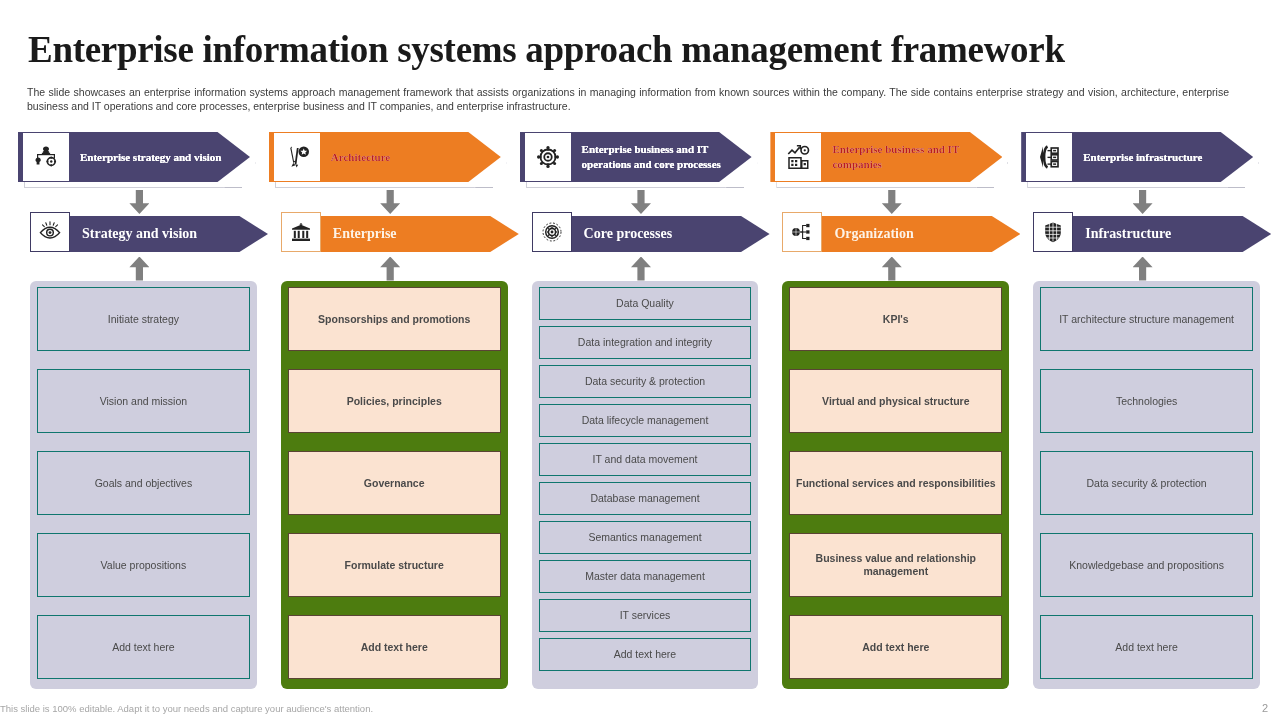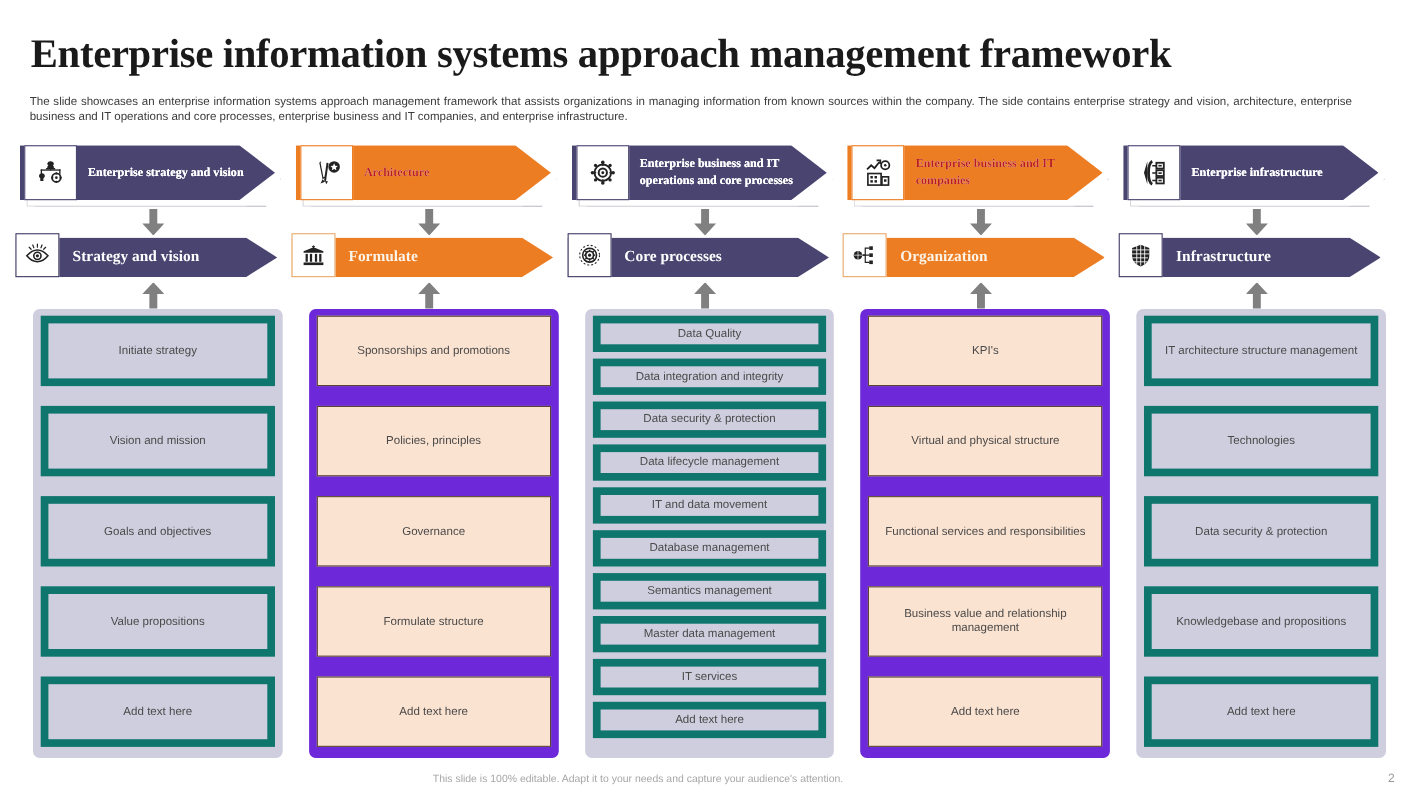--- a/index.html
+++ b/index.html
@@ -89,21 +89,21 @@
   .arrow-glyph {
     width: 20px; height: 24px;
     background: #808080;
     clip-path: polygon(32% 0, 68% 0, 68% 55%, 100% 55%, 50% 100%, 0 55%, 32% 55%);
   }
   .arrow-glyph.up {
     clip-path: polygon(50% 0, 100% 45%, 68% 45%, 68% 100%, 32% 100%, 32% 45%, 0 45%);
   }
 
   
-  .subbanner-wrap { position: relative; height: 40px; margin-left: 0; padding-left: 20px; }
+  .subbanner-wrap { position: relative; height: 40px; margin-left: 16px; padding-left: 20px; }
   .subbanner {
     position: absolute; left: 0; top: 0;
     width: 238px; height: 36px;
     display: flex; align-items: center;
   }
   .subbanner .arrowbody {
     position: absolute; left: 0; top: 0;
     width: 238px; height: 36px;
     clip-path: polygon(0 0, 88% 0, 100% 50%, 88% 100%, 0 100%);
     z-index: 1;
@@ -130,40 +130,40 @@
 
   
   .panel {
     margin: 0 8px 0 16px;
     border-radius: 6px;
     padding: 6px 7px;
     display: flex; flex-direction: column;
     min-height: 408px;
   }
   .panel.purple { background: #cfcede; }
-  .panel.orange { background: #6d28d9; }
+  .panel.orange { background: #4d7c0f; font-weight: bold; }
   .item {
-    border: 7px solid #0f766e;
+    border: 1px solid #0f766e;
     font-size: 10.5px; color: #4a4a4a;
     display: flex; align-items: center; justify-content: center;
     text-align: center; line-height: 13px;
     padding: 2px 4px;
   }
   .panel.orange .item { border: 1px solid #5a4434; }
   .panel.purple .item { background: #cfcede; }
   .panel.orange .item { background: #fbe3d1; }
   .panel.tall5 .item { height: 64px; margin-bottom: 18px; }
   .panel.tall5 .item:last-child { margin-bottom: 0; }
   .panel.dense .item { height: 33px; margin-bottom: 6px; }
   .panel.dense .item:last-child { margin-bottom: 0; }
 
   
   .footer {
     position: absolute; left: 0; top: 703px; width: 1160px;
-    text-align: center; font-size: 9.5px; color: #a6a6a6;
+    font-size: 9.5px; color: #a6a6a6;
   }
   .pagenum {
     position: absolute; right: 12px; top: 702px;
     font-size: 11px; color: #9a9a9a;
   }
 
   svg { display: block; }
 </style>
 </head>
 <body>
@@ -231,21 +231,21 @@
           <div class="arrow-glyph"></div>
         </div>
         <div class="subbanner-wrap">
           <div class="subbanner orange">
             <div class="arrowbody"></div>
             <div class="sub-icon-box">
               <svg width="24" height="24" viewBox="0 0 40 40">
                 <use href="#ic-bank"></use>
               </svg>
             </div>
-            <div class="sub-label">Formulate</div>
+            <div class="sub-label">Enterprise</div>
           </div>
         </div>
         <div class="connector tight">
           <div class="arrow-glyph up"></div>
         </div>
         <div class="panel orange tall5">
           <div class="item">Sponsorships and promotions</div>
           <div class="item">Policies, principles</div>
           <div class="item">Governance</div>
           <div class="item">Formulate structure</div>

